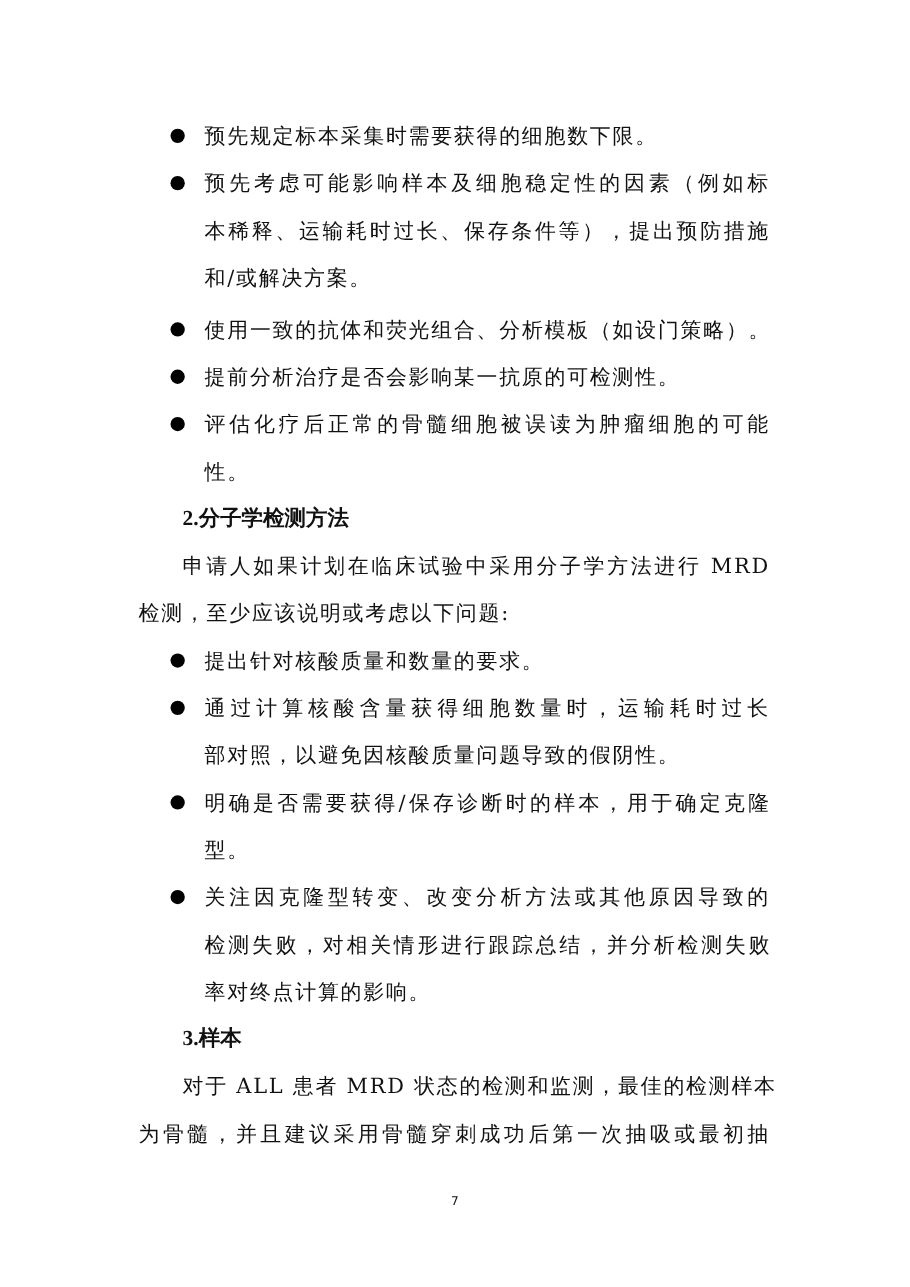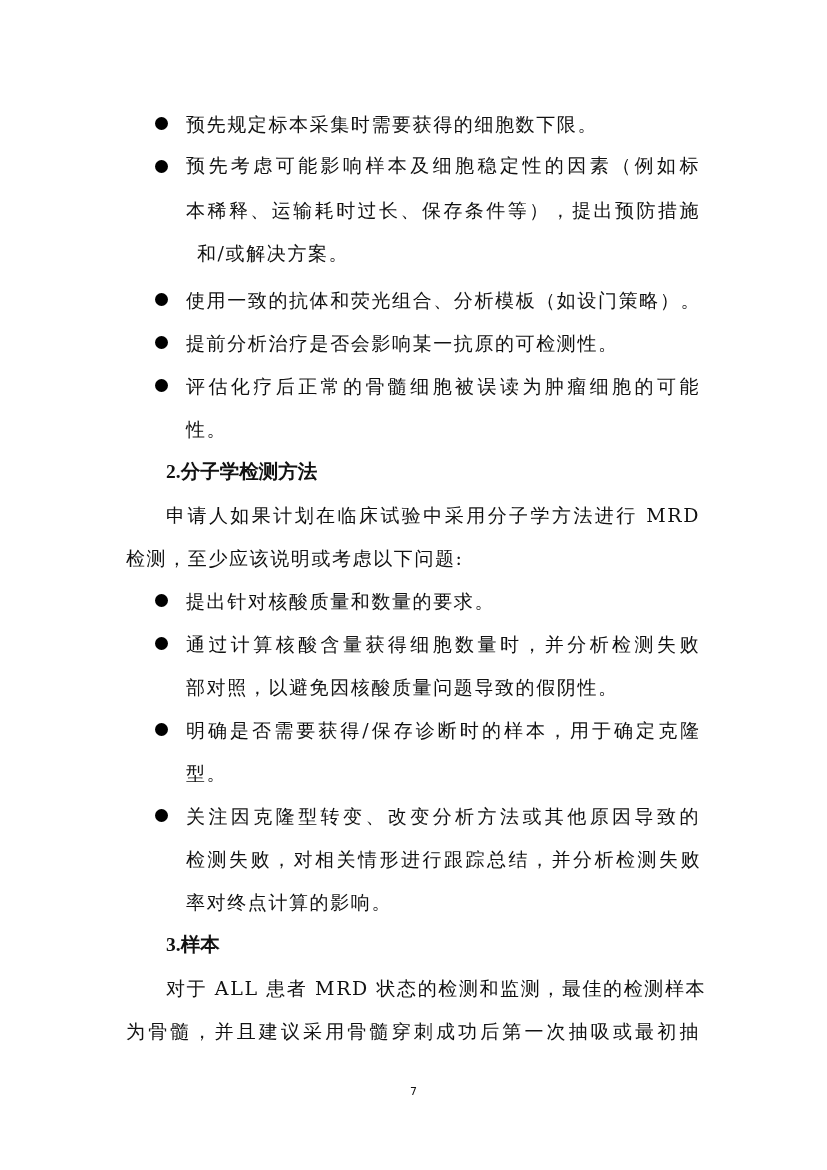--- a/index.html
+++ b/index.html
@@ -13,43 +13,43 @@
 </style>
 </head>
 <body>
 
 <div>
 
   <div class="bullet" style="left:155px;top:117px;"></div>
   <div class="line" style="left:186px;top:112px;">预先规定标本采集时需要获得的细胞数下限。</div>
 
   <div class="bullet" style="left:155px;top:160px;"></div>
-  <div class="line just" style="left:186px;top:155px;width:514px;font-family:Liberation Mono, monospace;">预先考虑可能影响样本及细胞稳定性的因素（例如标</div>
+  <div class="line just" style="left:186px;top:155px;width:514px;">预先考虑可能影响样本及细胞稳定性的因素（例如标</div>
   <div class="line just" style="left:186px;top:198px;width:514px;">本稀释、运输耗时过长、保存条件等），提出预防措施</div>
-  <div class="line" style="left:186px;top:241px;margin-left:11px;">和/或解决方案。</div>
+  <div class="line" style="left:186px;top:241px;">和/或解决方案。</div>
 
   <div class="bullet" style="left:155px;top:293px;"></div>
   <div class="line just" style="left:186px;top:288px;width:514px;letter-spacing:0.5px;">使用一致的抗体和荧光组合、分析模板（如设门策略）。</div>
 
   <div class="bullet" style="left:155px;top:336px;"></div>
   <div class="line" style="left:186px;top:331px;text-align:right;">提前分析治疗是否会影响某一抗原的可检测性。</div>
 
   <div class="bullet" style="left:155px;top:379px;"></div>
   <div class="line just" style="left:186px;top:374px;width:514px;">评估化疗后正常的骨髓细胞被误读为肿瘤细胞的可能</div>
   <div class="line" style="left:186px;top:417px;">性。</div>
 
   <div class="heading" style="left:166px;top:460px;">2.分子学检测方法</div>
   <div class="line just" style="left:166px;top:503px;width:534px;">申请人如果计划在临床试验中采用分子学方法进行 MRD</div>
   <div class="line" style="left:126px;top:546px;">检测，至少应该说明或考虑以下问题:</div>
 
   <div class="bullet" style="left:155px;top:594px;"></div>
   <div class="line" style="left:186px;top:589px;">提出针对核酸质量和数量的要求。</div>
 
   <div class="bullet" style="left:155px;top:637px;"></div>
-  <div class="line just" style="left:186px;top:632px;width:514px;">通过计算核酸含量获得细胞数量时，并分析检测失败</div>
+  <div class="line just" style="left:186px;top:632px;width:514px;">通过计算核酸含量获得细胞数量时，运输耗时过长</div>
   <div class="line" style="left:186px;top:675px;">部对照，以避免因核酸质量问题导致的假阴性。</div>
 
   <div class="bullet" style="left:155px;top:723px;"></div>
   <div class="line just" style="left:186px;top:718px;width:514px;letter-spacing:0.8px;">明确是否需要获得/保存诊断时的样本，用于确定克隆</div>
   <div class="line" style="left:186px;top:761px;">型。</div>
 
   <div class="bullet" style="left:155px;top:809px;"></div>
   <div class="line just" style="left:186px;top:804px;width:514px;">关注因克隆型转变、改变分析方法或其他原因导致的</div>
   <div class="line just" style="left:186px;top:847px;width:514px;letter-spacing:0.5px;">检测失败，对相关情形进行跟踪总结，并分析检测失败</div>
   <div class="line" style="left:186px;top:890px;">率对终点计算的影响。</div>

